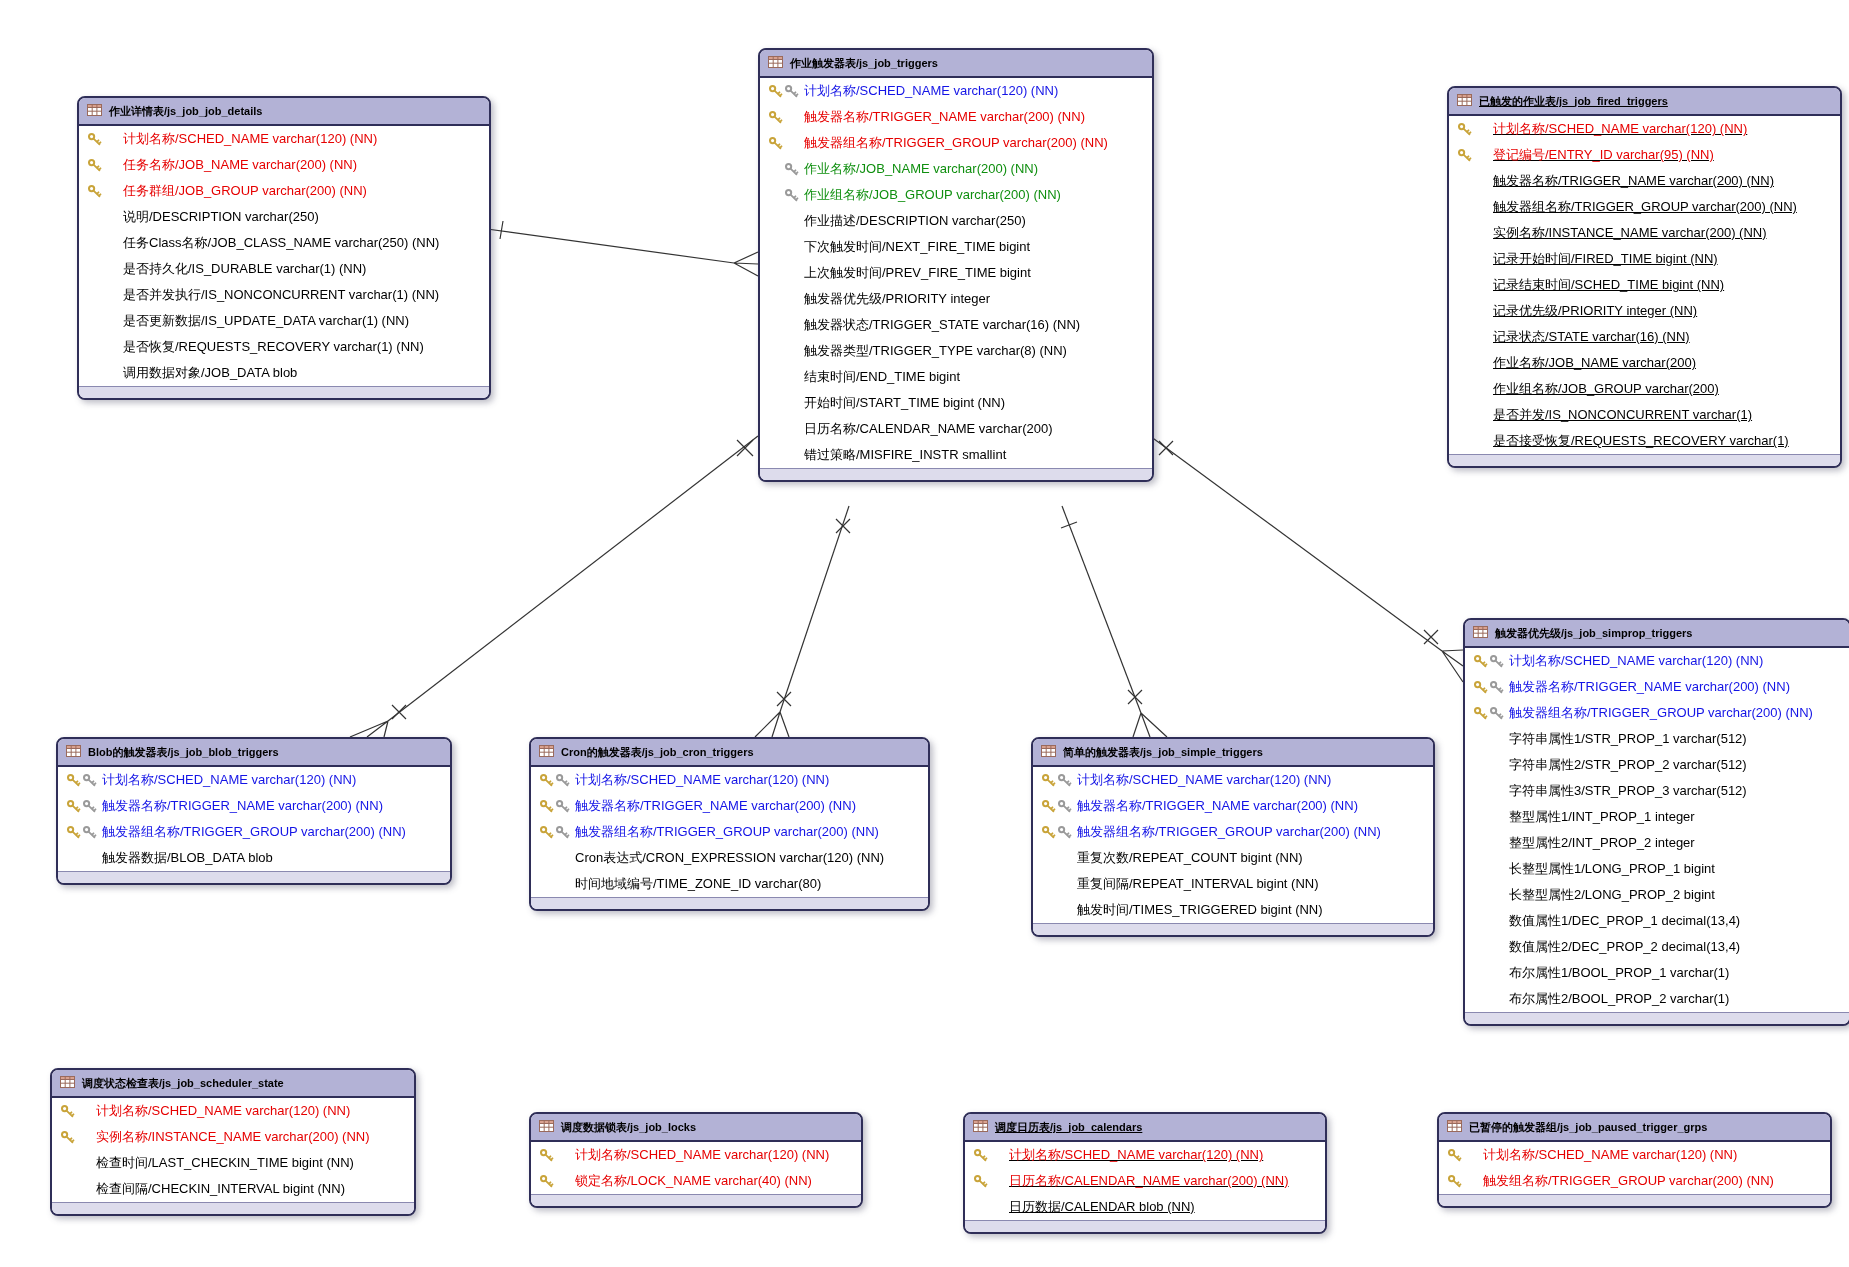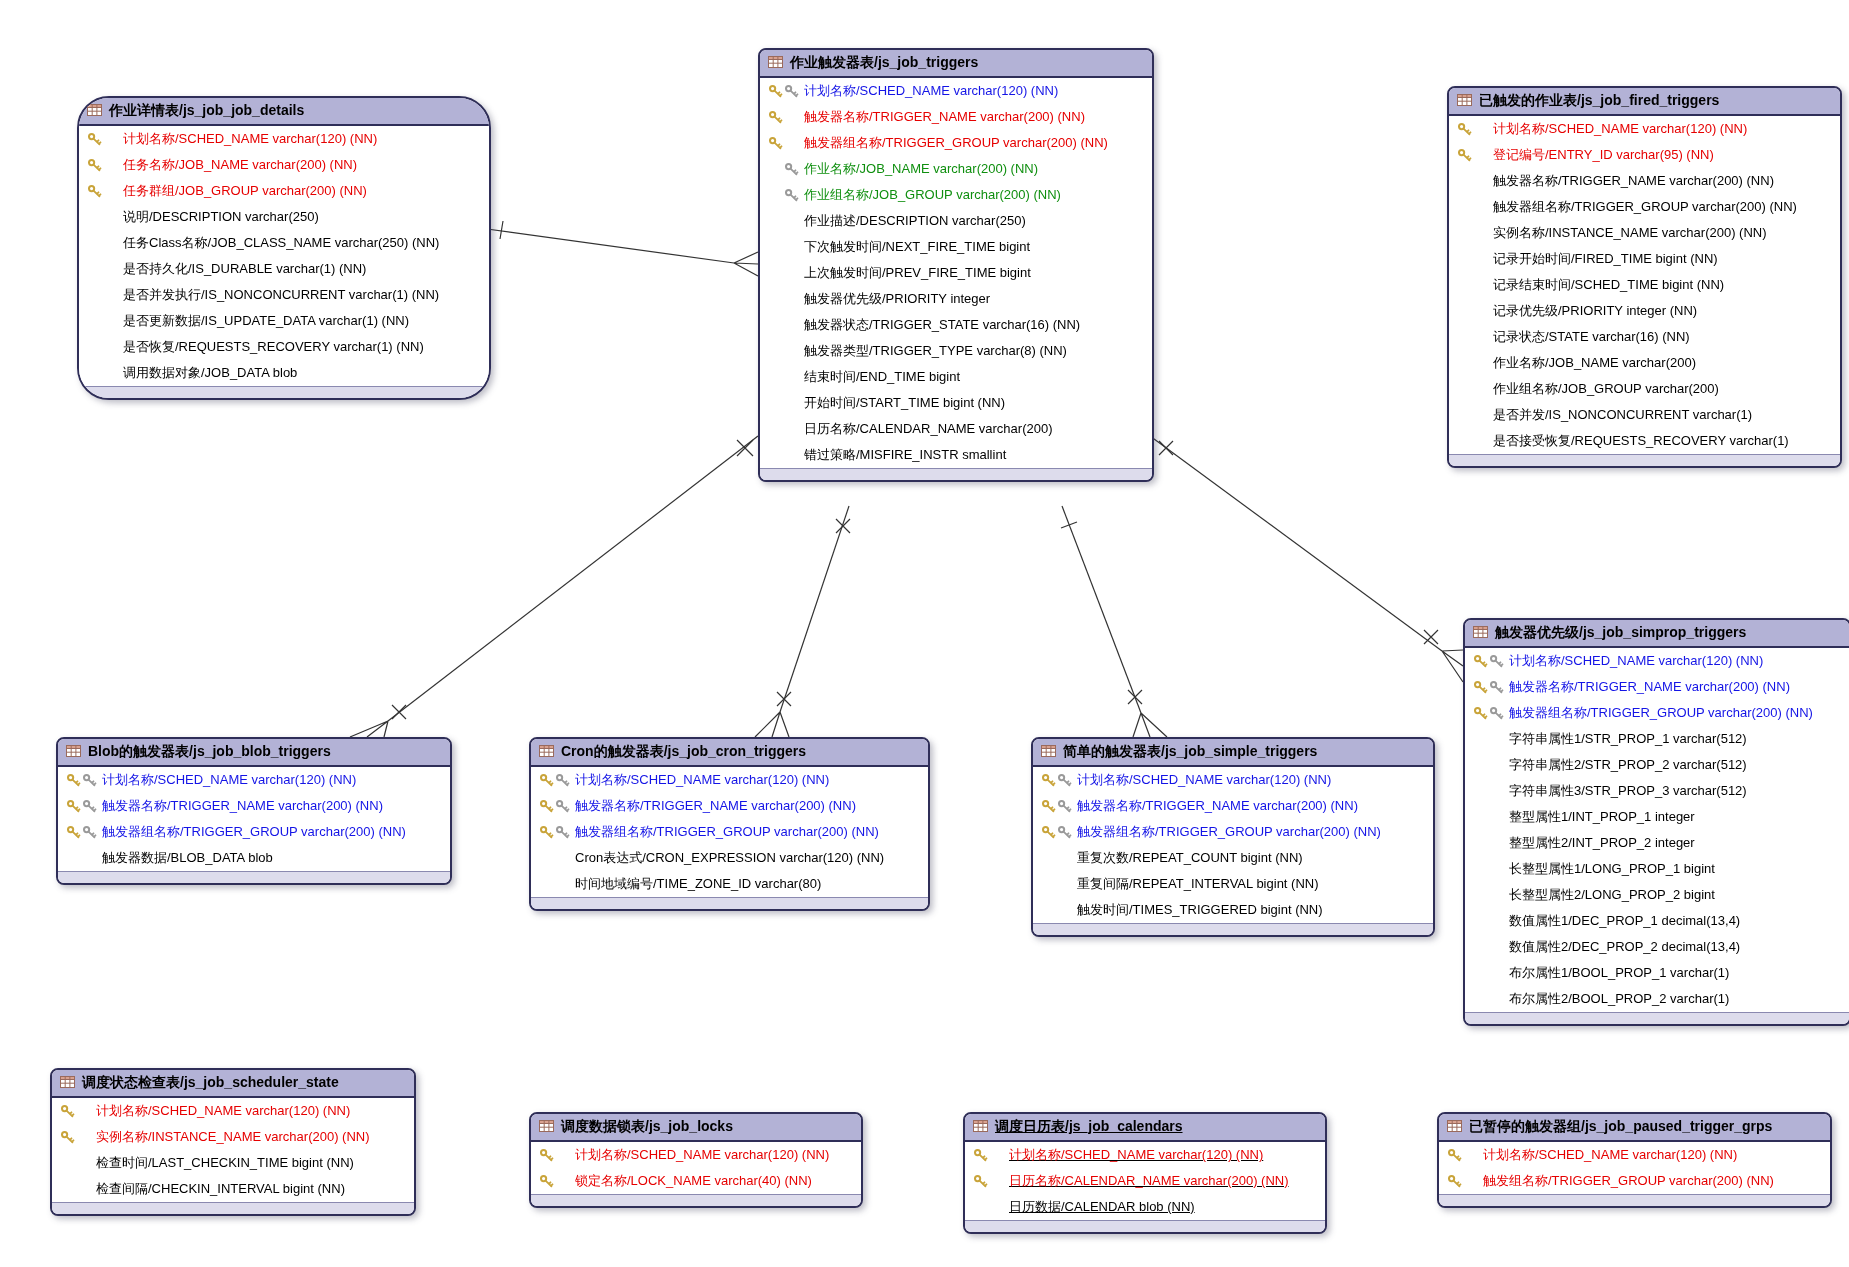--- a/index.html
+++ b/index.html
@@ -12,21 +12,21 @@
   #rel-layer line,#rel-layer path{stroke:var(--line,#333);stroke-width:1.2;fill:none;}
   .table-node{
     position:absolute;z-index:1;background:#ffffff;
     border:2px solid var(--border,#2f2e58);border-radius:8px;overflow:hidden;
     box-shadow:3px 3px 6px rgba(70,70,95,.35);
   }
   .t-header{
     height:26px;display:flex;align-items:center;gap:7px;padding-left:8px;
     background:var(--header_bg,#b3b2d6);
     border-bottom:2px solid var(--border,#2f2e58);
-    font-size:14px;font-weight:bold;color:#000;white-space:nowrap;
+    font-size:11px;font-weight:bold;color:#000;white-space:nowrap;
   }
   .t-body{background:#fff;}
   .t-row{height:26px;display:flex;align-items:center;padding-left:8px;white-space:nowrap;overflow:hidden;}
   .kslot{flex:0 0 16px;width:16px;display:flex;align-items:center;}
   .f-text{margin-left:4px;font-size:13px;}
   .c-red{color:var(--field_red,#e60000);}
   .c-blue{color:var(--field_blue,#1414e6);}
   .c-green{color:var(--field_green,#0f8f0f);}
   .c-black{color:var(--field_black,#000);}
   .t-footer{height:11px;background:var(--footer_bg,#dddcec);border-top:1px solid #8a89b0;}
@@ -61,21 +61,21 @@
       <path d="M1141,713 L1133,737 M1141,713 L1150,737 M1141,713 L1167,737"></path>
     </g>
     <g>
       <line x1="1150" y1="436" x2="1442" y2="651"></line>
       <path d="M1159,441 L1173,455 M1159,455 L1173,441"></path>
       <path d="M1424,630 L1438,644 M1424,644 L1438,630"></path>
       <path d="M1442,651 L1463,650 M1442,651 L1463,666 M1442,651 L1463,682"></path>
     </g>
   </svg>
 
-  <div class="table-node" style="left:77px;  top:96px;  width:410px;border-radius:32px;">
+  <div class="table-node" style="left:77px;  top:96px;  width:410px;">
       <div class="t-header">
         <span class="t-icon"><svg width="15" height="12" viewBox="0 0 15 12">
             <rect x="0.5" y="0.5" width="14" height="11" fill="#ffffff" stroke="#9a6a5c" stroke-width="1"></rect>
             <rect x="0.5" y="0.5" width="14" height="3" fill="#d9a18f" stroke="#9a6a5c" stroke-width="1"></rect>
             <line x1="5.2" y1="0.5" x2="5.2" y2="11.5" stroke="#9a6a5c"></line>
             <line x1="9.9" y1="0.5" x2="9.9" y2="11.5" stroke="#9a6a5c"></line>
             <line x1="0.5" y1="7.2" x2="14.5" y2="7.2" stroke="#9a6a5c"></line>
           </svg></span>
         <span class="t-title">作业详情表/js_job_job_details</span>
       </div>
@@ -261,21 +261,21 @@
           <span class="f-text c-black">日历名称/CALENDAR_NAME varchar(200)</span>
         </div>
         <div class="t-row">
           <span class="kslot"></span>
           <span class="kslot"></span>
           <span class="f-text c-black">错过策略/MISFIRE_INSTR smallint</span>
         </div>
       </div>
       <div class="t-footer"></div>
     </div>
-  <div class="table-node" style="left:1447px;top:86px;  width:391px;">
+  <div class="table-node" style="left:1447px;top:86px;  width:391px;text-decoration:underline;">
       <div class="t-header">
         <span class="t-icon"><svg width="15" height="12" viewBox="0 0 15 12">
             <rect x="0.5" y="0.5" width="14" height="11" fill="#ffffff" stroke="#9a6a5c" stroke-width="1"></rect>
             <rect x="0.5" y="0.5" width="14" height="3" fill="#d9a18f" stroke="#9a6a5c" stroke-width="1"></rect>
             <line x1="5.2" y1="0.5" x2="5.2" y2="11.5" stroke="#9a6a5c"></line>
             <line x1="9.9" y1="0.5" x2="9.9" y2="11.5" stroke="#9a6a5c"></line>
             <line x1="0.5" y1="7.2" x2="14.5" y2="7.2" stroke="#9a6a5c"></line>
           </svg></span>
         <span class="t-title">已触发的作业表/js_job_fired_triggers</span>
       </div>

